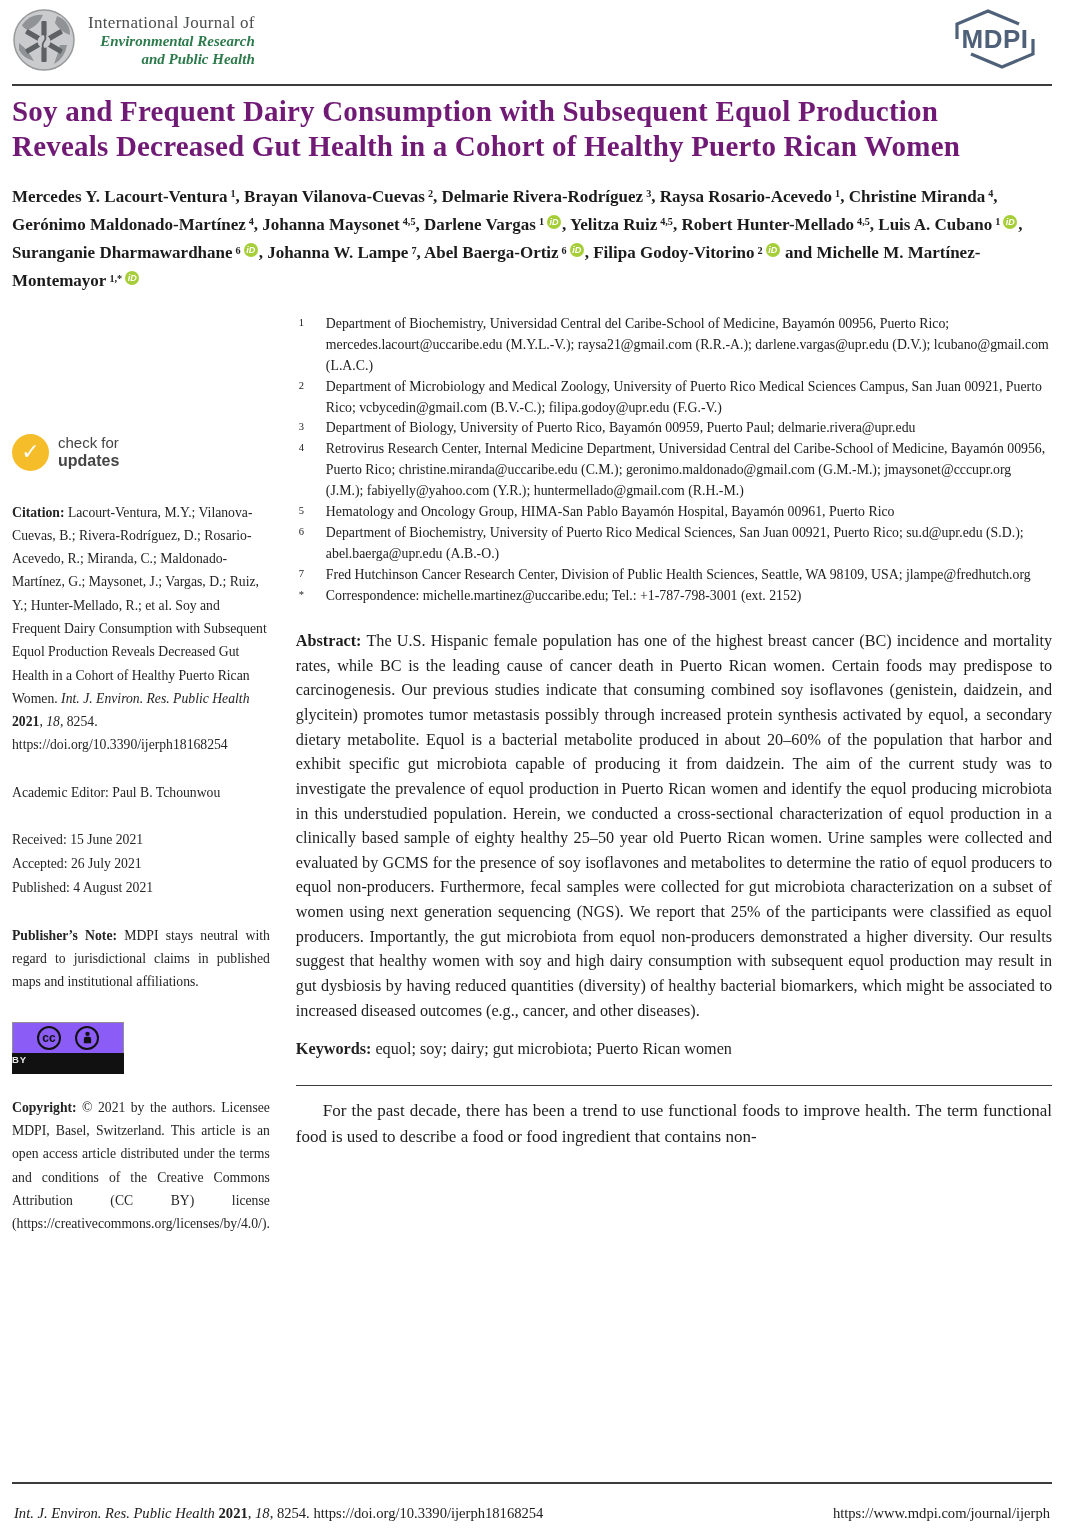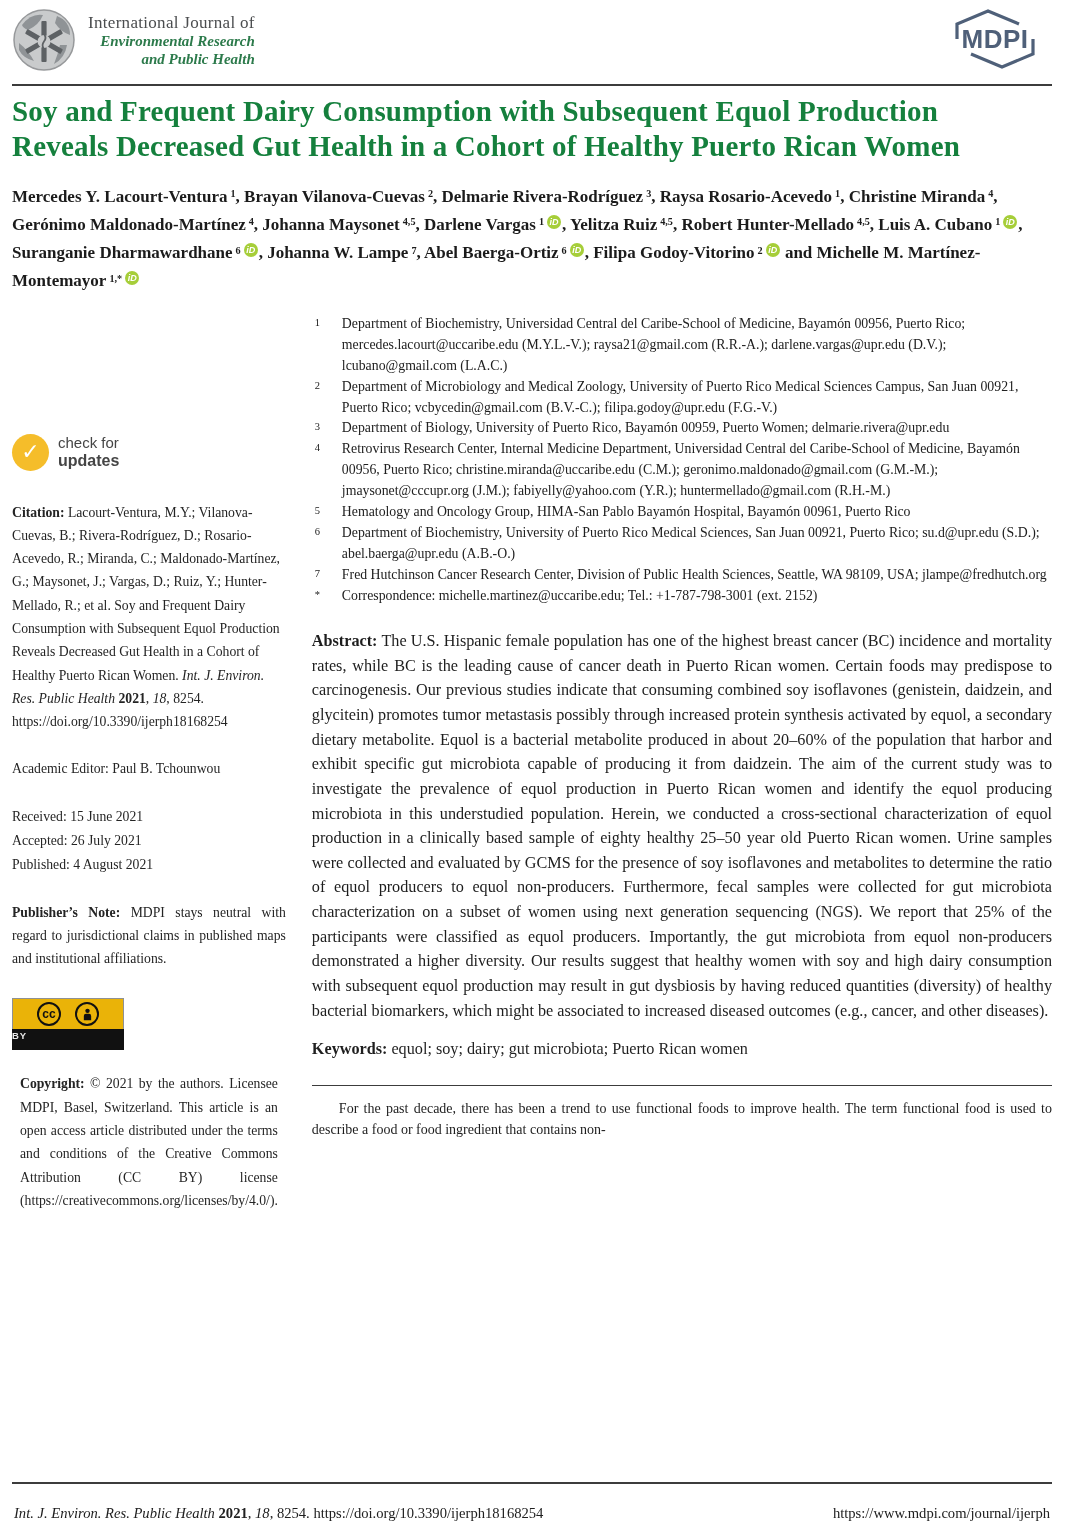--- a/index.html
+++ b/index.html
@@ -13,21 +13,21 @@
            padding-bottom:8px;border-bottom:2px solid #3c3c3c;}
   .jh-left{display:flex;gap:12px;align-items:center;}
   .globe svg{display:block;}
   .jname{padding-top:2px;text-align:right;}
   .jl1{font-size:17px;color:#4b4d4f;letter-spacing:.3px;}
   .jl2{font-size:15px;font-weight:700;font-style:italic;color:#2c7a4b;line-height:1.18;}
   .mdpi{margin-right:6px;}
 
   
   .article-type{margin-top:16px;font-style:italic;font-size:16.5px;}
-  .title{margin:8px 0 0;font-size:29px;font-weight:700;line-height:1.22;color:#15803d;
+  .title{margin:8px 0 0;font-size:29px;font-weight:700;line-height:1.22;color:#701a75;
          letter-spacing:.2px;max-width:1010px;}
   .authors{margin:18px 0 0;font-size:17px;font-weight:700;line-height:1.66;color:#1b1b1b;
            max-width:1030px;}
   .asup{font-size:.6em;line-height:0;position:relative;top:-.45em;margin-left:3px;font-weight:700;}
   .orcid{display:inline-block;width:14px;height:14px;border-radius:50%;background:#a6ce39;
          color:#fff;font:italic 700 9px/14px "Liberation Sans",sans-serif;text-align:center;
          vertical-align:5px;margin:0 1px 0 3px;}
 
   
   .columns{display:flex;margin-top:18px;align-items:flex-start;flex:0 0 auto;}
@@ -42,41 +42,41 @@
   .tick{color:#fff;font:700 22px/1 "DejaVu Sans",sans-serif;}
   .badge-text{display:flex;flex-direction:column;font-family:"Liberation Sans",sans-serif;
         color:#454545;line-height:1.12;}
   .bt1{font-size:15px;}
   .bt2{font-size:16px;font-weight:700;}
   .cit{margin:30px 0 0;}
   .acad{margin:24px 0 0;}
   .dates{margin:24px 0 0;line-height:1.75;}
   .pubnote{margin:24px 0 0;text-align:justify;}
   .ccbadge{margin:28px 0 0;width:112px;cursor:pointer;}
-  .cc-top{background:#eab308;height:30px;display:flex;align-items:center;justify-content:center;
+  .cc-top{background:#8b5cf6;height:30px;display:flex;align-items:center;justify-content:center;
           gap:14px;border:1px solid #8f9193;border-bottom:none;}
   .cc-circle{width:24px;height:24px;border:2.5px solid #111;border-radius:50%;box-sizing:border-box;
           display:flex;align-items:center;justify-content:center;
           font:700 12px/1 "Liberation Sans",sans-serif;color:#111;}
   .cc-circle svg{display:block;}
   .cc-bot{background:#111;color:#e8e8e8;text-align:left;height:21px;
           font:700 9.5px/13px "Liberation Sans",sans-serif;letter-spacing:1px;}
-  .copyright{margin:22px 8px 0;text-align:justify;}
+  .copyright{margin:22px 0 0;text-align:justify;}
   .sb-label{font-weight:700;}
 
   
   .affils{font-size:13.8px;line-height:1.52;color:#202020;}
   .aff-row{display:flex;}
   .aff-marker{flex:0 0 30px;font-size:10.5px;padding-top:1px;padding-left:3px;box-sizing:border-box;}
   .aff-text{flex:1;}
   .abstract{margin:22px 0 0;font-size:16.2px;line-height:1.52;text-align:justify;color:#1d1d1d;}
   .keywords{margin:17px 0 0;font-size:16.2px;}
   .divider{border:none;border-top:1.5px solid #3c3c3c;margin:26px 0 0;}
   .sec{margin:30px 0 0;font-size:17.5px;font-weight:700;color:#161616;}
-  .body-par{margin:12px 0 16px;font-size:14px;line-height:1.5;text-align:justify;text-indent:27px;
+  .body-par{margin:12px 0 16px;font-size:17px;line-height:1.5;text-align:justify;text-indent:27px;
             color:#1d1d1d;}
 
   
   .footer{margin-top:auto;border-top:2px solid #3c3c3c;display:flex;justify-content:space-between;
           padding:21px 2px 14px 2px;font-size:14.6px;color:#202020;}
 </style>
 </head>
 <body>
 
 <div class="page">
@@ -165,21 +165,21 @@
           <div class="aff-row">
             <span class="aff-marker">1</span>
             <span class="aff-text">Department of Biochemistry, Universidad Central del Caribe-School of Medicine, Bayamón 00956, Puerto Rico; mercedes.lacourt@uccaribe.edu (M.Y.L.-V.); raysa21@gmail.com (R.R.-A.); darlene.vargas@upr.edu (D.V.); lcubano@gmail.com (L.A.C.)</span>
           </div>
           <div class="aff-row">
             <span class="aff-marker">2</span>
             <span class="aff-text">Department of Microbiology and Medical Zoology, University of Puerto Rico Medical Sciences Campus, San Juan 00921, Puerto Rico; vcbycedin@gmail.com (B.V.-C.); filipa.godoy@upr.edu (F.G.-V.)</span>
           </div>
           <div class="aff-row">
             <span class="aff-marker">3</span>
-            <span class="aff-text">Department of Biology, University of Puerto Rico, Bayamón 00959, Puerto Women; delmarie.rivera@upr.edu</span>
+            <span class="aff-text">Department of Biology, University of Puerto Rico, Bayamón 00959, Puerto Paul; delmarie.rivera@upr.edu</span>
           </div>
           <div class="aff-row">
             <span class="aff-marker">4</span>
             <span class="aff-text">Retrovirus Research Center, Internal Medicine Department, Universidad Central del Caribe-School of Medicine, Bayamón 00956, Puerto Rico; christine.miranda@uccaribe.edu (C.M.); geronimo.maldonado@gmail.com (G.M.-M.); jmaysonet@cccupr.org (J.M.); fabiyelly@yahoo.com (Y.R.); huntermellado@gmail.com (R.H.-M.)</span>
           </div>
           <div class="aff-row">
             <span class="aff-marker">5</span>
             <span class="aff-text">Hematology and Oncology Group, HIMA-San Pablo Bayamón Hospital, Bayamón 00961, Puerto Rico</span>
           </div>
           <div class="aff-row">

